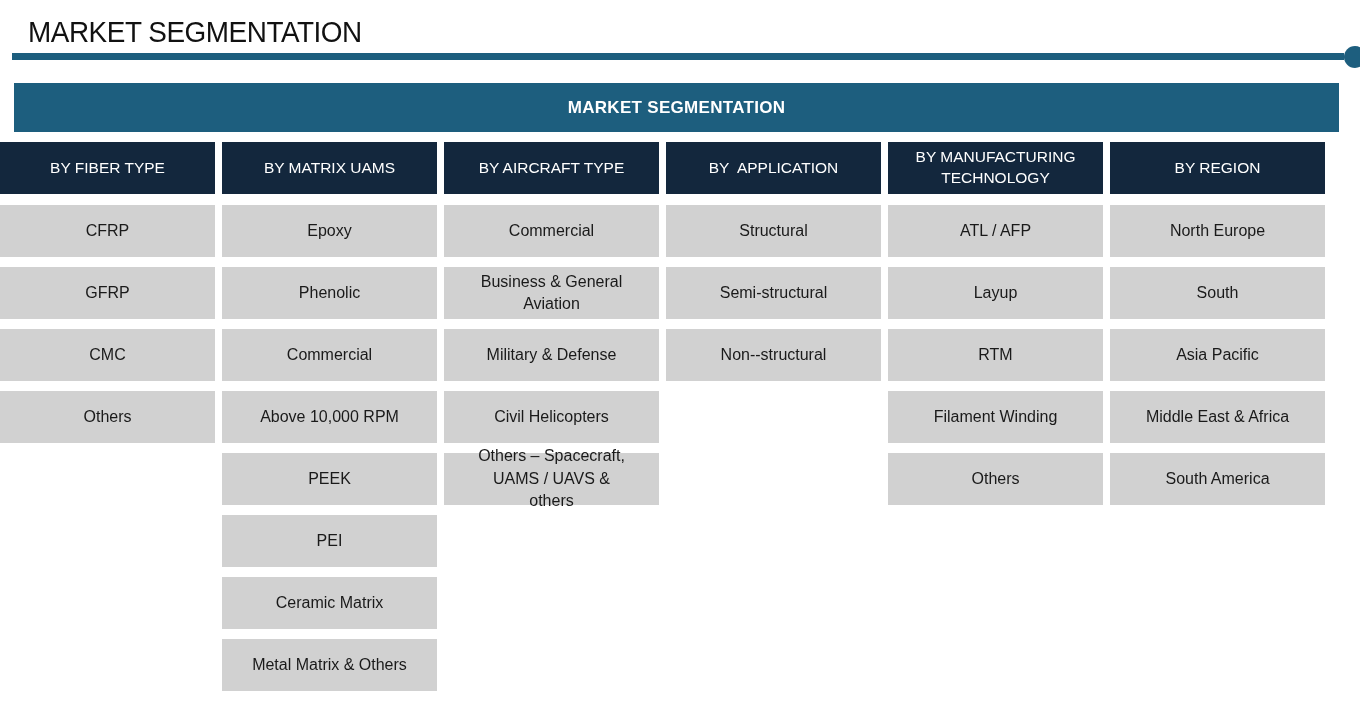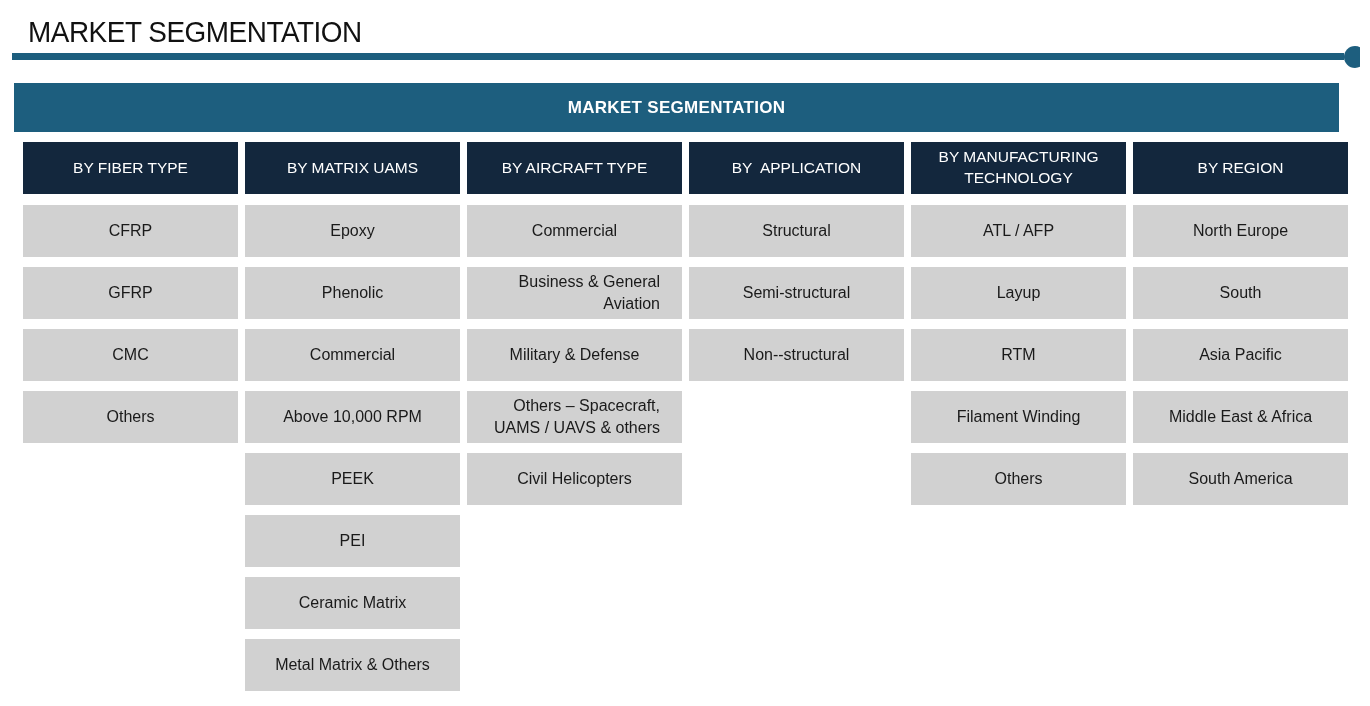--- a/index.html
+++ b/index.html
@@ -53,21 +53,21 @@
     color: #ffffff;
     font-weight: 700;
     font-size: 17px;
     letter-spacing: 0.3px;
     display: flex;
     align-items: center;
     justify-content: center;
   }
   .columns {
     position: absolute;
-    left: 23px;
+    left: 0;
     top: 142px;
     width: 1325px;
     display: flex;
     gap: 7px;
   }
   .column {
     flex: 1 1 0;
     min-width: 0;
     display: flex;
     flex-direction: column;
@@ -96,22 +96,22 @@
   }
   .cell {
     height: 52px;
     background: #D1D1D1;
     color: #1a1a1a;
     font-size: 16px;
     line-height: 1.4;
     display: flex;
     align-items: center;
     justify-content: center;
-    text-align: right;
-    padding: 0 22px;
+    text-align: center;
+    padding: 0 28px;
     box-sizing: border-box;
   }
 </style>
 </head>
 <body>
 
 <div class="slide">
 
   <div class="page-title">MARKET SEGMENTATION</div>
 
@@ -183,25 +183,25 @@
           <div class="cell">
             <span>Commercial</span>
           </div>
           <div class="cell">
             <span>Business &amp; General Aviation</span>
           </div>
           <div class="cell">
             <span>Military &amp; Defense</span>
           </div>
           <div class="cell">
+            <span>Civil Helicopters</span>
+          </div>
+          <div class="cell">
             <span>Others – Spacecraft, UAMS / UAVS &amp; others</span>
           </div>
-          <div class="cell">
-            <span>Civil Helicopters</span>
-          </div>
         </div>
   </div>
 
   <div class="column">
     <div class="col-header">
       <span>BY  APPLICATION</span>
     </div>
     <div class="items">
           <div class="cell">
             <span>Structural</span>

